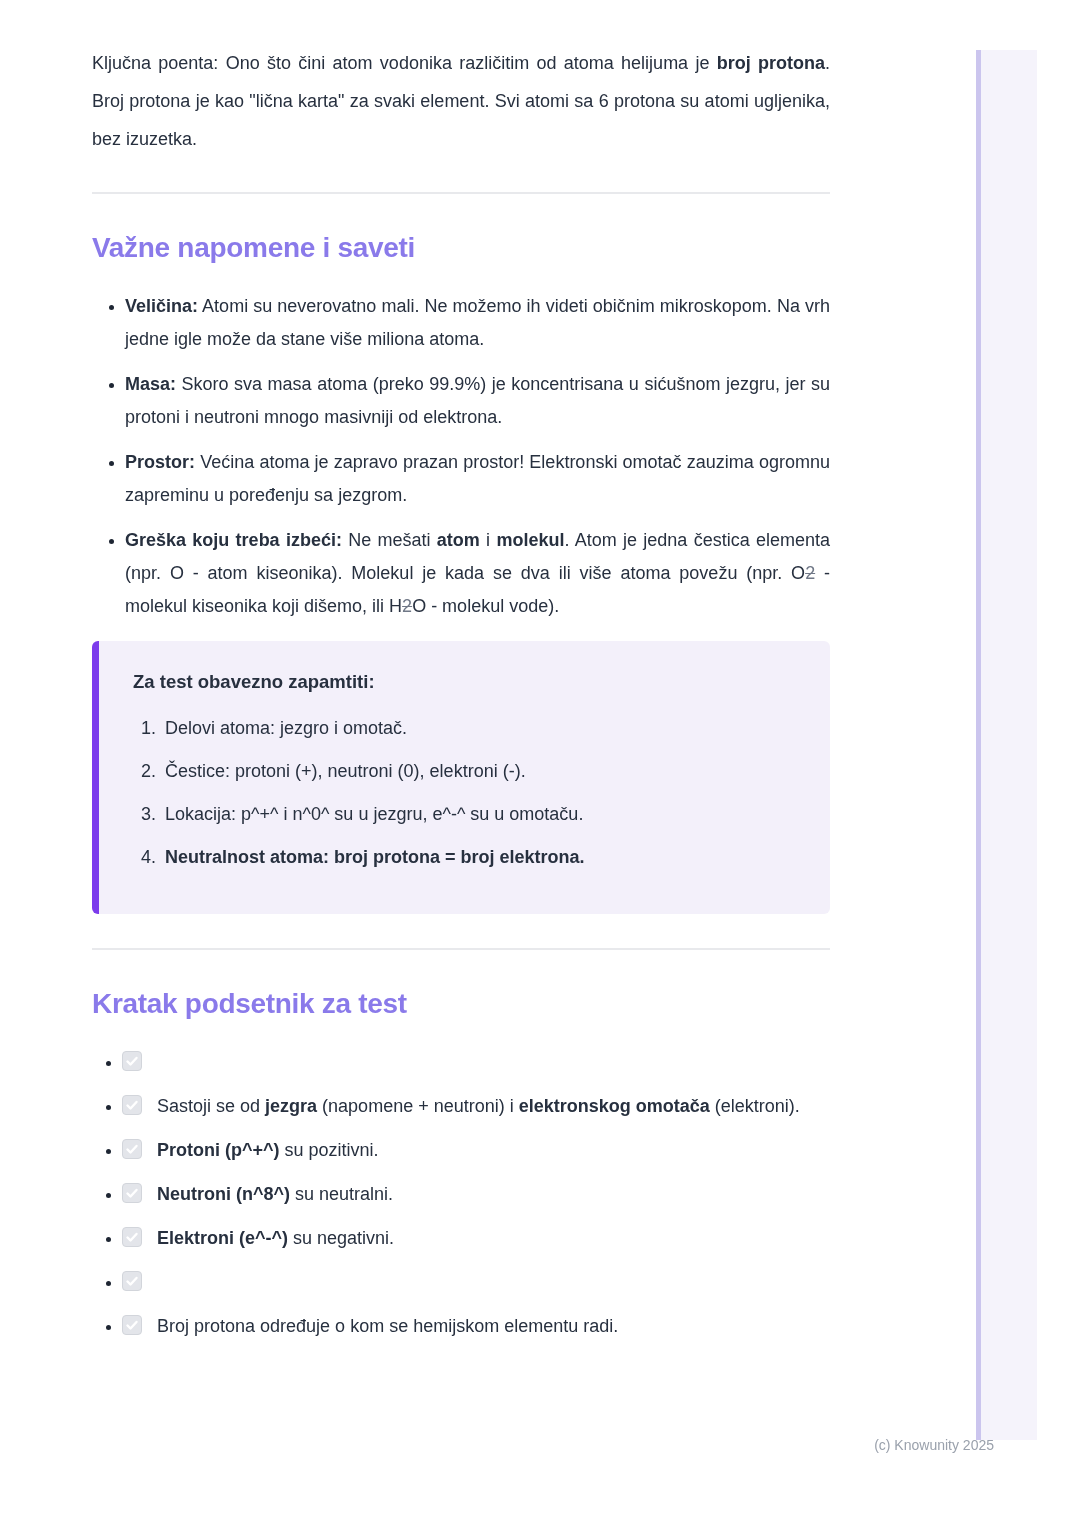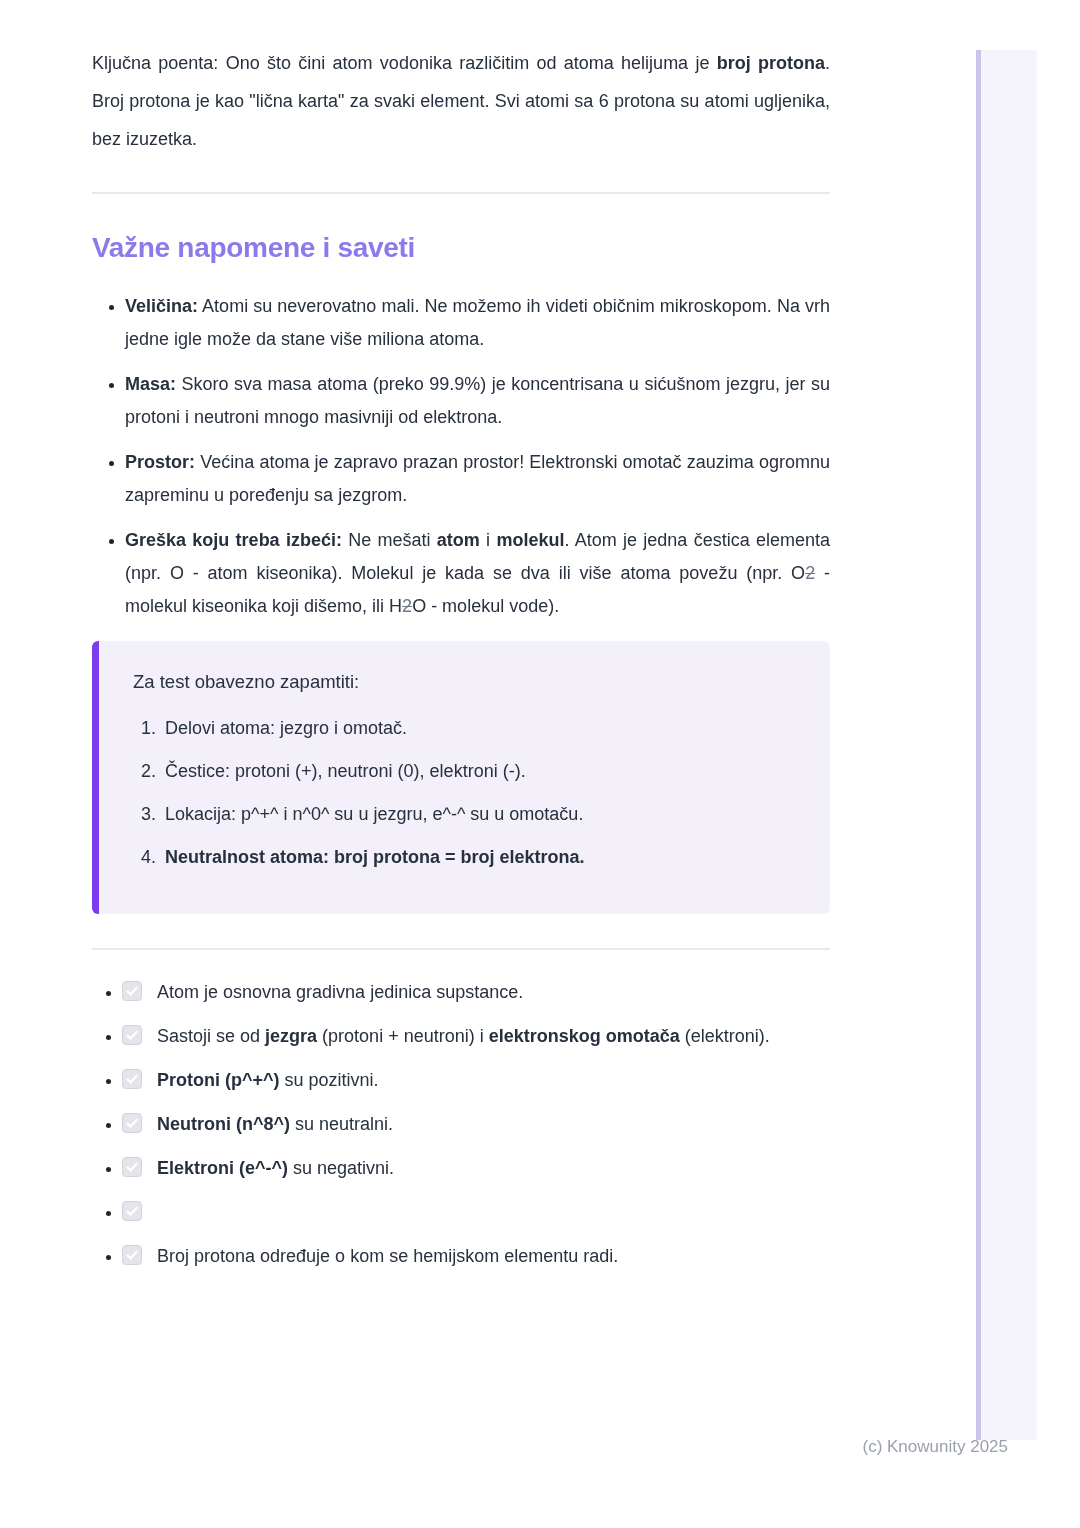--- a/index.html
+++ b/index.html
@@ -19,34 +19,34 @@
     color:#8a7aea;font-size:28px;font-weight:bold;
     margin:38px 0 0 0;letter-spacing:-0.3px;
   }
   ul.notes{margin:26px 0 0 0;padding-left:33px;font-size:18px;line-height:33px;}
   ul.notes li{margin-bottom:12px;text-align:justify;}
   ul.notes li::marker{color:#1e2633;font-size:16px;}
   .callout{
     margin-top:18px;background:#f3f0fa;border-left:7px solid #7c3bec;
     border-radius:6px;padding:28px 30px 30px 34px;
   }
-  .callout-title{font-weight:normal;font-size:18.5px;line-height:25px;margin:0;}
+  .callout-title{font-weight:bold;font-size:18.5px;line-height:25px;margin:0;}
   ol.callout-list{margin:18px 0 0 0;padding-left:28px;font-size:18px;line-height:33px;}
   ol.callout-list li{margin-bottom:10px;padding-left:4px;}
   ul.checklist{margin:26px 0 0 0;padding-left:30px;font-size:18px;line-height:33px;list-style-position:outside;}
   ul.checklist li{margin-bottom:11px;}
   ul.checklist li::marker{color:#1e2633;font-size:16px;}
   .checkbox{
     display:inline-block;width:18px;height:18px;background:#e3e5ea;
     border:1px solid #d2d5db;border-radius:4px;margin-right:15px;
     vertical-align:-3px;text-align:center;line-height:18px;
   }
   .checkbox svg{display:block;margin:2px auto 0;}
   .footer{
-    position:absolute;top:1437px;right:72px;font-size:17px;color:#9aa1ac;
+    position:absolute;top:1437px;right:86px;font-size:14px;color:#9aa1ac;
   }
   .page-edge{
     position:absolute;left:976px;top:50px;width:56px;height:1390px;
     background:#f5f3fb;border-left:5px solid #cbc5ee;
   }
 </style>
 </head>
 <body>
 
 <div class="content">
@@ -69,28 +69,29 @@
     <ol class="callout-list">
       <li><span>Delovi atoma: jezgro i omotač.</span></li>
       <li><span>Čestice: protoni (+), neutroni (0), elektroni (-).</span></li>
       <li><span>Lokacija: p^+^ i n^0^ su u jezgru, e^-^ su u omotaču.</span></li>
       <li><span class="b">Neutralnost atoma: broj protona = broj elektrona.</span></li>
     </ol>
   </div>
 
   <hr class="divider">
 
+  <h2 class="section-heading">Kratak podsetnik za test</h2>
 
   <ul class="checklist">
     <li><span class="checkbox"><svg width="14" height="14" viewBox="0 0 14 14">
             <path d="M2.5 7.5l3 3 6-6.5" fill="none" stroke="#ffffff" stroke-width="2.4" stroke-linecap="round" stroke-linejoin="round"></path>
-          </svg></span><span>Atom je osnovna gradivna jedinica supstance.</span></li>
+          </svg></span></li>
     <li><span class="checkbox"><svg width="14" height="14" viewBox="0 0 14 14">
             <path d="M2.5 7.5l3 3 6-6.5" fill="none" stroke="#ffffff" stroke-width="2.4" stroke-linecap="round" stroke-linejoin="round"></path>
-          </svg></span><span>Sastoji se od </span><span class="b">jezgra</span><span> (protoni + neutroni) i </span><span class="b">elektronskog omotača</span><span> (elektroni).</span></li>
+          </svg></span><span>Sastoji se od </span><span class="b">jezgra</span><span> (napomene + neutroni) i </span><span class="b">elektronskog omotača</span><span> (elektroni).</span></li>
     <li><span class="checkbox"><svg width="14" height="14" viewBox="0 0 14 14">
             <path d="M2.5 7.5l3 3 6-6.5" fill="none" stroke="#ffffff" stroke-width="2.4" stroke-linecap="round" stroke-linejoin="round"></path>
           </svg></span><span class="b">Protoni (p^+^)</span><span> su pozitivni.</span></li>
     <li><span class="checkbox"><svg width="14" height="14" viewBox="0 0 14 14">
             <path d="M2.5 7.5l3 3 6-6.5" fill="none" stroke="#ffffff" stroke-width="2.4" stroke-linecap="round" stroke-linejoin="round"></path>
           </svg></span><span class="b">Neutroni (n^8^)</span><span> su neutralni.</span></li>
     <li><span class="checkbox"><svg width="14" height="14" viewBox="0 0 14 14">
             <path d="M2.5 7.5l3 3 6-6.5" fill="none" stroke="#ffffff" stroke-width="2.4" stroke-linecap="round" stroke-linejoin="round"></path>
           </svg></span><span class="b">Elektroni (e^-^)</span><span> su negativni.</span></li>
     <li><span class="checkbox"><svg width="14" height="14" viewBox="0 0 14 14">

